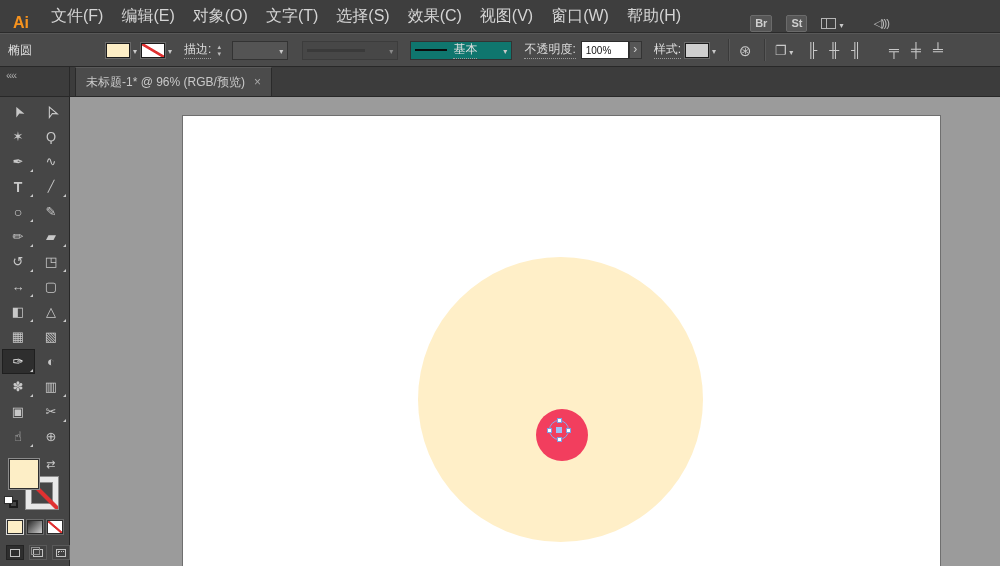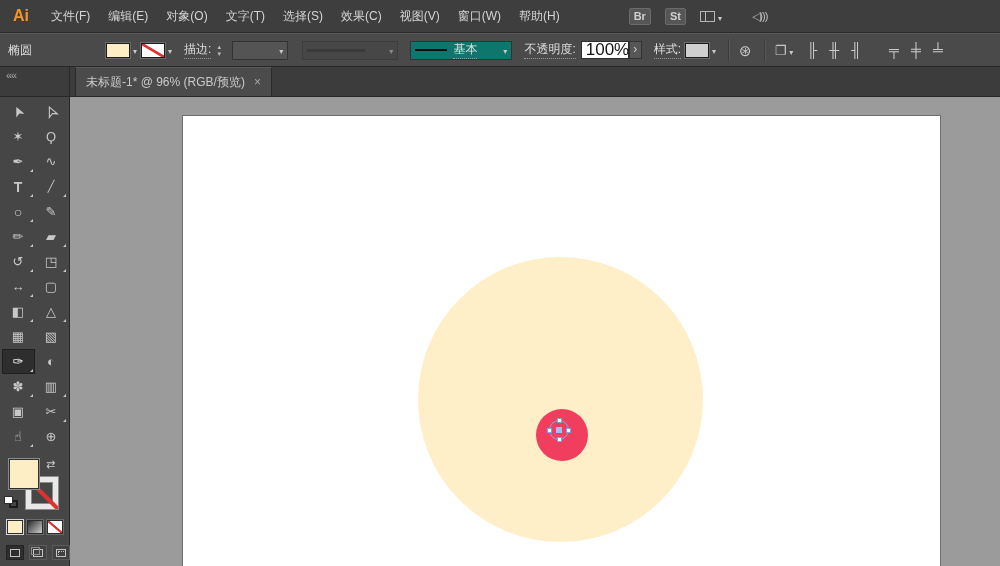--- a/index.html
+++ b/index.html
@@ -4,24 +4,24 @@
 <style>
   * { box-sizing: border-box; margin: 0; padding: 0; }
   html,body { width:1000px; height:566px; overflow:hidden; }
   body {
     font-family: "Liberation Sans", "DejaVu Sans", sans-serif;
     background:#464646; position:relative; user-select:none;
   }
 
   
   .menubar{position:absolute;top:0;left:0;right:0;height:33px;background:#3e3e3e;
-    border-bottom:1px solid #2b2b2b;display:flex;align-items:center;overflow:hidden;}
+    border-bottom:1px solid #2b2b2b;display:flex;align-items:flex-end;overflow:hidden;}
   .logo{color:var(--accent-orange);font-weight:bold;font-size:16px;padding:0 13px;}
   .menu-items{display:flex;height:100%;align-items:center;}
-  .menu-item{color:#d4d4d4;font-size:12px;padding:0 9px;line-height:32px;white-space:nowrap;cursor:default;}
+  .menu-item{color:#d4d4d4;font-size:16px;padding:0 9px;line-height:32px;white-space:nowrap;cursor:default;}
   .mb-right{display:flex;align-items:center;gap:14px;margin-left:12px;padding-left:48px;}
   .badge{background:#565656;border:1px solid #6b6b6b;border-radius:2px;color:#cfcfcf;
     font-size:11px;font-weight:bold;padding:1px 4px;line-height:13px;}
   .ws{display:flex;align-items:center;gap:3px;}
   .ws-icon{width:15px;height:11px;border:1px solid #b5b5b5;position:relative;display:inline-block;}
   .ws-icon::before{content:"";position:absolute;left:4px;top:0;bottom:0;width:1px;background:#b5b5b5;}
   .caret{display:inline-block;}
   .caret::after{content:"▾";font-size:8px;color:#c9c9c9;}
   .share{color:#c0c0c0;font-size:11px;letter-spacing:-1px;margin-left:16px;}
 
@@ -44,21 +44,21 @@
   .spinner .down::after{content:"▾";font-size:7px;color:#bbb;line-height:7px;display:block;}
   .combo{height:19px;background:#545454;border:1px solid #333;display:flex;align-items:center;
     padding:0 4px;margin-left:3px;}
   .combo .caret{margin-left:auto;}
   .combo.sm{width:56px;}
   .combo.profile{width:96px;margin-left:14px;background:#474747;border-color:#3c3c3c;}
   .combo.profile .caret::after{color:#8a8a8a;}
   .profile-line{width:58px;height:3px;background:#3a3a3a;}
   .combo.brush{width:102px;margin-left:12px;background:#0f766e;}
   .brush-line{width:32px;height:2px;background:#0c0c0c;margin-right:6px;}
-  .field{width:48px;height:18px;background:#fff;color:#151515;font-size:17px;margin-left:5px;
+  .field{width:48px;height:18px;background:#fff;color:#151515;font-size:10px;margin-left:5px;
     display:flex;align-items:center;padding-left:4px;border:1px solid #2c2c2c;}
   .mini-btn{width:13px;height:18px;background:#565656;border:1px solid #333;color:#ccc;
     font-size:12px;line-height:15px;text-align:center;}
   .vsep{width:1px;height:22px;background:#3a3a3a;margin-left:12px;box-shadow:1px 0 0 #585858;}
   .wheel{font-size:15px;color:#c9c9c9;margin-left:10px;line-height:1;}
   .doc-combo{display:flex;align-items:center;gap:3px;margin-left:10px;color:#c9c9c9;font-size:13px;}
   .align-group{display:flex;align-items:center;gap:12px;margin-left:14px;color:#c9c9c9;}
   .align-icon{font-size:14px;line-height:1;}
   .align-icon:nth-child(4){margin-left:16px;}
 

